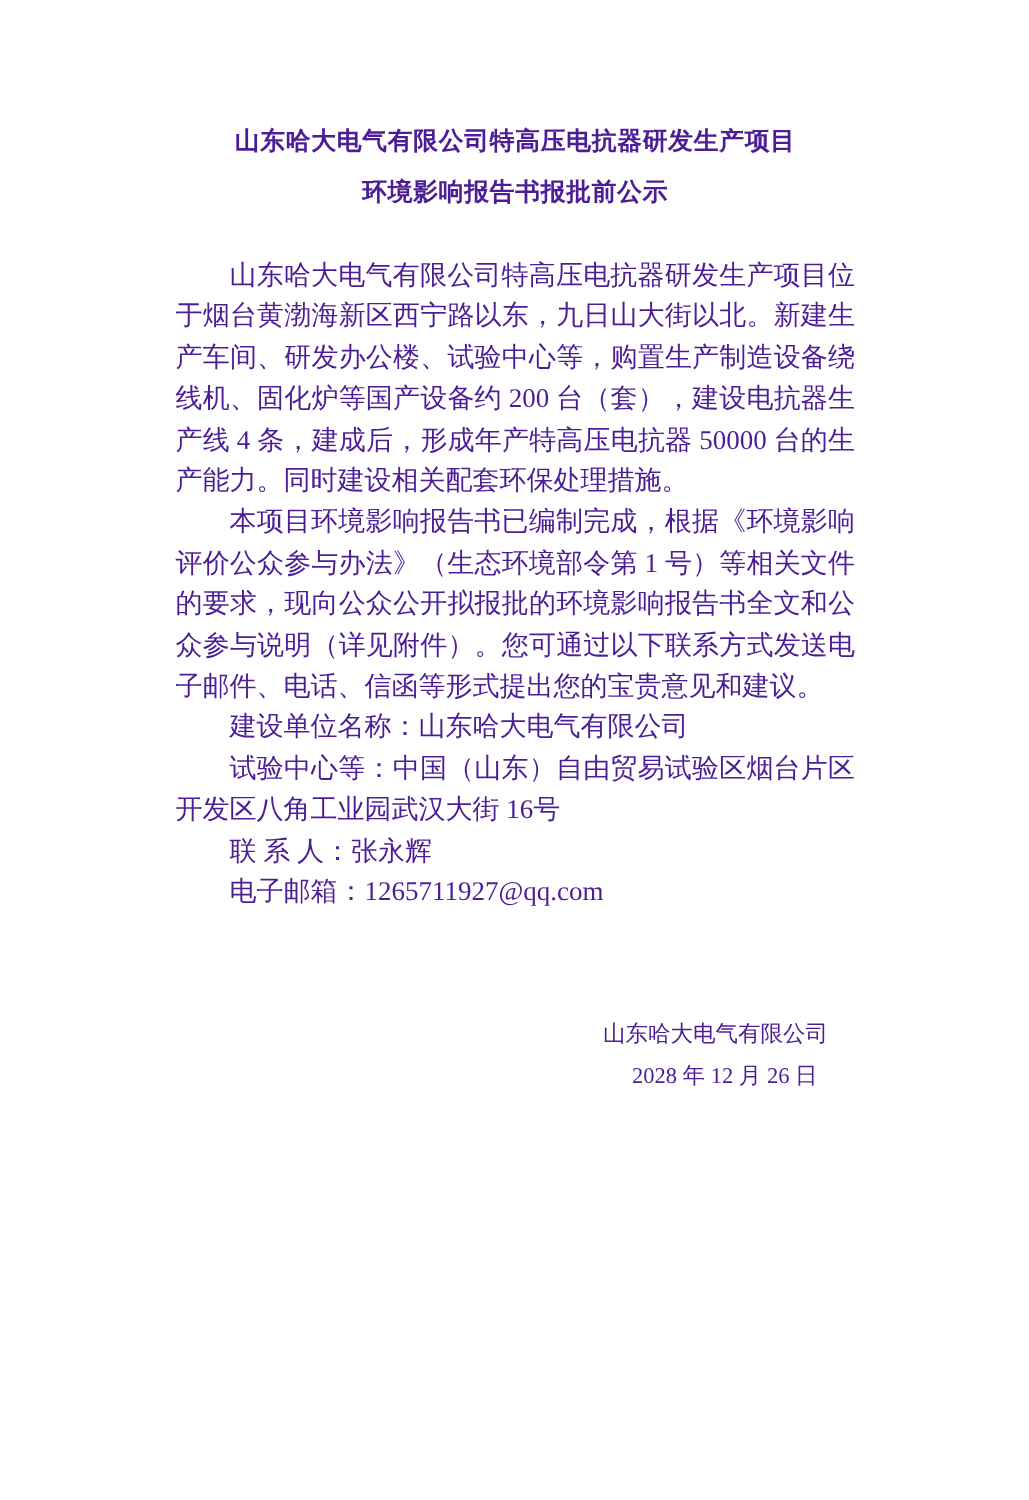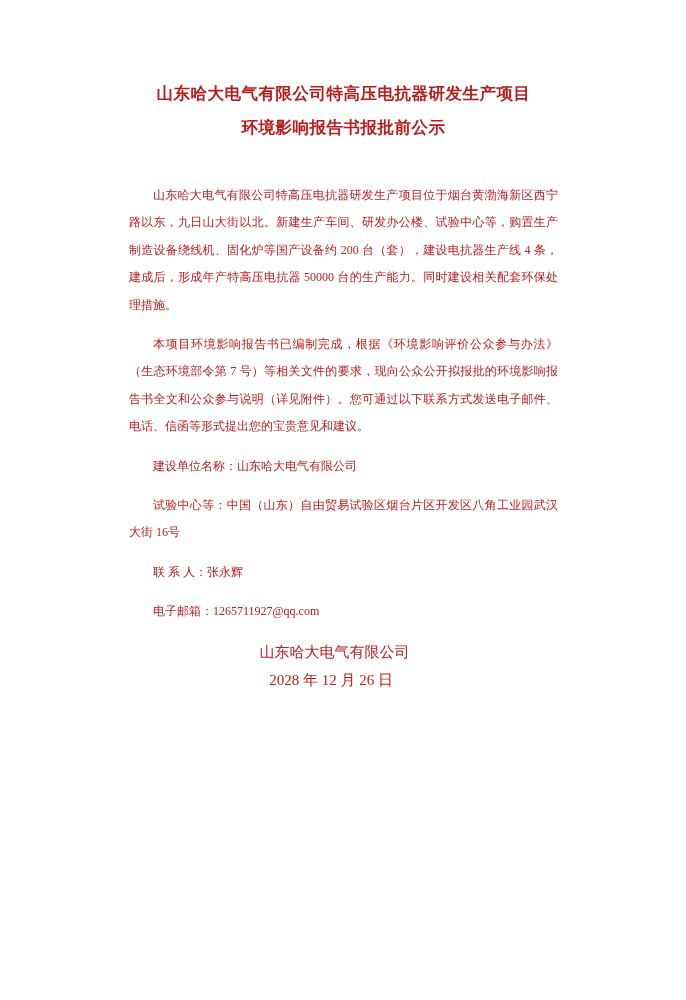--- a/index.html
+++ b/index.html
@@ -9,44 +9,45 @@
   }
   .page {
     position: relative;
     width: 574px;
     height: 1000px;
     margin: 0 auto;
     background: #ffffff;
     box-sizing: border-box;
     padding: 84px 60px 0 61px;
     font-family: "Liberation Serif", "DejaVu Serif", serif;
-    color: #b91c1c;
+    color: #4c1d95;
     overflow: hidden;
   }
   .doc-title {
     margin: 0;
     text-align: center;
     font-size: 16.5px;
     font-weight: bold;
     line-height: 20px;
     letter-spacing: 0.5px;
   }
   .doc-title.line1 { margin-bottom: 14px; }
-  .doc-title.line2 { margin-bottom: 44px; }
+  .doc-title.line2 { margin-bottom: 32px; }
   .body-text {
-    margin: 12px;
-    font-size: 12px;
+    margin: 0;
+    font-size: 18px;
     line-height: 27.4px;
     text-align: justify;
     text-justify: inter-ideograph;
     text-indent: 2em;
     word-break: break-all;
   }
   .signature-block {
-    text-align: center;
+    margin-top: 67px;
+    text-align: right;
     font-size: 15px;
     line-height: 28px;
   }
   .signature-company {
     display: block;
     margin-right: 18px;
   }
   .signature-date {
     display: block;
     margin-right: 25px;
@@ -56,21 +57,21 @@
 <body>
 
 <div class="page">
 
   <h1 class="doc-title line1">山东哈大电气有限公司特高压电抗器研发生产项目</h1>
 
   <h2 class="doc-title line2">环境影响报告书报批前公示</h2>
 
   <p class="body-text">山东哈大电气有限公司特高压电抗器研发生产项目位于烟台黄渤海新区西宁路以东，九日山大街以北。新建生产车间、研发办公楼、试验中心等，购置生产制造设备绕线机、固化炉等国产设备约 200 台（套），建设电抗器生产线 4 条，建成后，形成年产特高压电抗器 50000 台的生产能力。同时建设相关配套环保处理措施。</p>
 
-  <p class="body-text">本项目环境影响报告书已编制完成，根据《环境影响评价公众参与办法》（生态环境部令第 7 号）等相关文件的要求，现向公众公开拟报批的环境影响报告书全文和公众参与说明（详见附件）。您可通过以下联系方式发送电子邮件、电话、信函等形式提出您的宝贵意见和建议。</p>
+  <p class="body-text">本项目环境影响报告书已编制完成，根据《环境影响评价公众参与办法》（生态环境部令第 1 号）等相关文件的要求，现向公众公开拟报批的环境影响报告书全文和公众参与说明（详见附件）。您可通过以下联系方式发送电子邮件、电话、信函等形式提出您的宝贵意见和建议。</p>
 
   <p class="body-text">建设单位名称：山东哈大电气有限公司</p>
 
   <p class="body-text">试验中心等：中国（山东）自由贸易试验区烟台片区开发区八角工业园武汉大街 16号</p>
 
   <p class="body-text">联 系 人：张永辉</p>
 
 
   <p class="body-text">电子邮箱：1265711927@qq.com</p>
 

